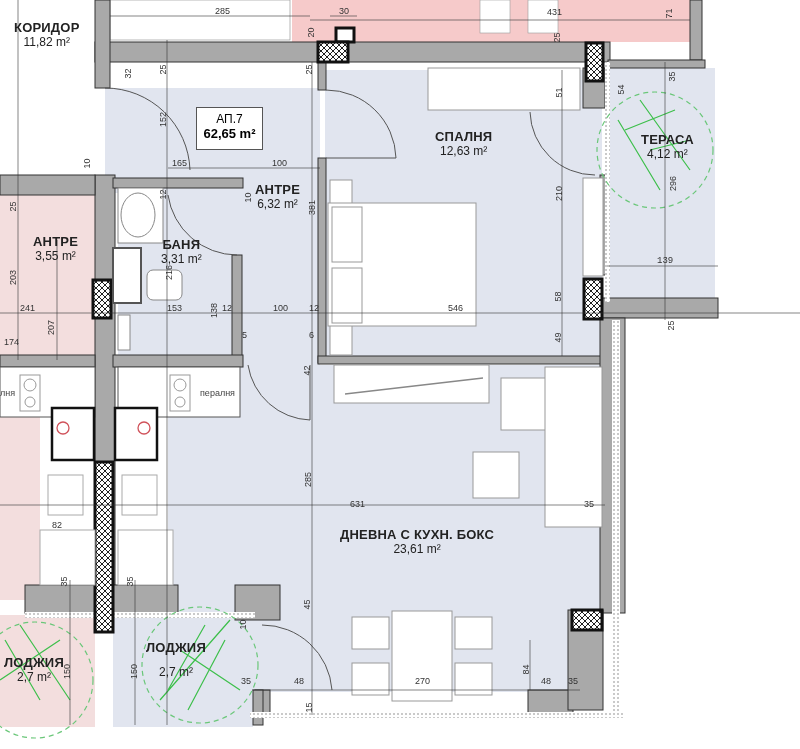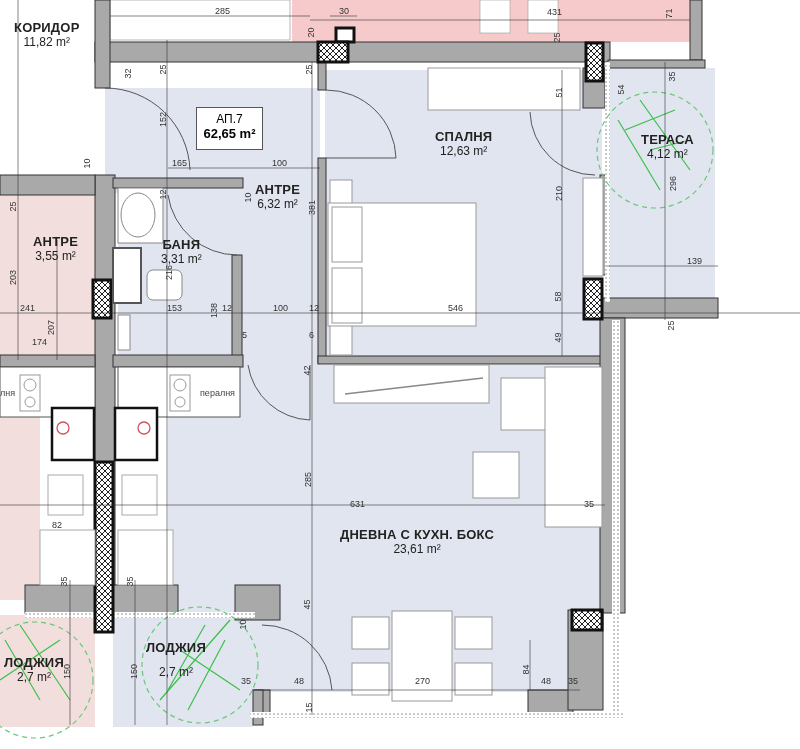--- a/index.html
+++ b/index.html
@@ -253,30 +253,30 @@
 <div class="dim v" style="left:616px;top:85px;">54</div>
 <div class="dim v" style="left:667px;top:72px;">35</div>
 <div class="dim v" style="left:552px;top:189px;">210</div>
 <div class="dim v" style="left:666px;top:179px;">296</div>
 <div class="dim v" style="left:305px;top:203px;">381</div>
 <div class="dim v" style="left:162px;top:268px;">216</div>
 <div class="dim v" style="left:8px;top:202px;">25</div>
 <div class="dim v" style="left:6px;top:273px;">203</div>
 <div class="dim" style="left:20px;top:304px;">241</div>
 <div class="dim v" style="left:44px;top:323px;">207</div>
-<div class="dim" style="left:32px;top:338px;">174</div>
+<div class="dim" style="left:4px;top:338px;">174</div>
 <div class="dim" style="left:167px;top:304px;">153</div>
 <div class="dim v" style="left:207px;top:306px;">138</div>
 <div class="dim" style="left:222px;top:304px;">12</div>
 <div class="dim" style="left:273px;top:304px;">100</div>
 <div class="dim" style="left:309px;top:304px;">12</div>
 <div class="dim" style="left:448px;top:304px;">546</div>
 <div class="dim v" style="left:553px;top:292px;">58</div>
 <div class="dim v" style="left:553px;top:333px;">49</div>
-<div class="dim" style="left:687px;top:257px;">139</div>
+<div class="dim" style="left:657px;top:257px;font-family:Liberation Mono, monospace;">139</div>
 <div class="dim v" style="left:666px;top:321px;">25</div>
 <div class="dim" style="left:242px;top:331px;">5</div>
 <div class="dim" style="left:309px;top:331px;">6</div>
 <div class="dim v" style="left:302px;top:366px;">42</div>
 <div class="dim v" style="left:301px;top:475px;">285</div>
 <div class="dim" style="left:350px;top:500px;">631</div>
 <div class="dim" style="left:584px;top:500px;">35</div>
 <div class="dim" style="left:52px;top:521px;">82</div>
 <div class="dim v" style="left:59px;top:577px;">35</div>
 <div class="dim v" style="left:125px;top:577px;">35</div>

